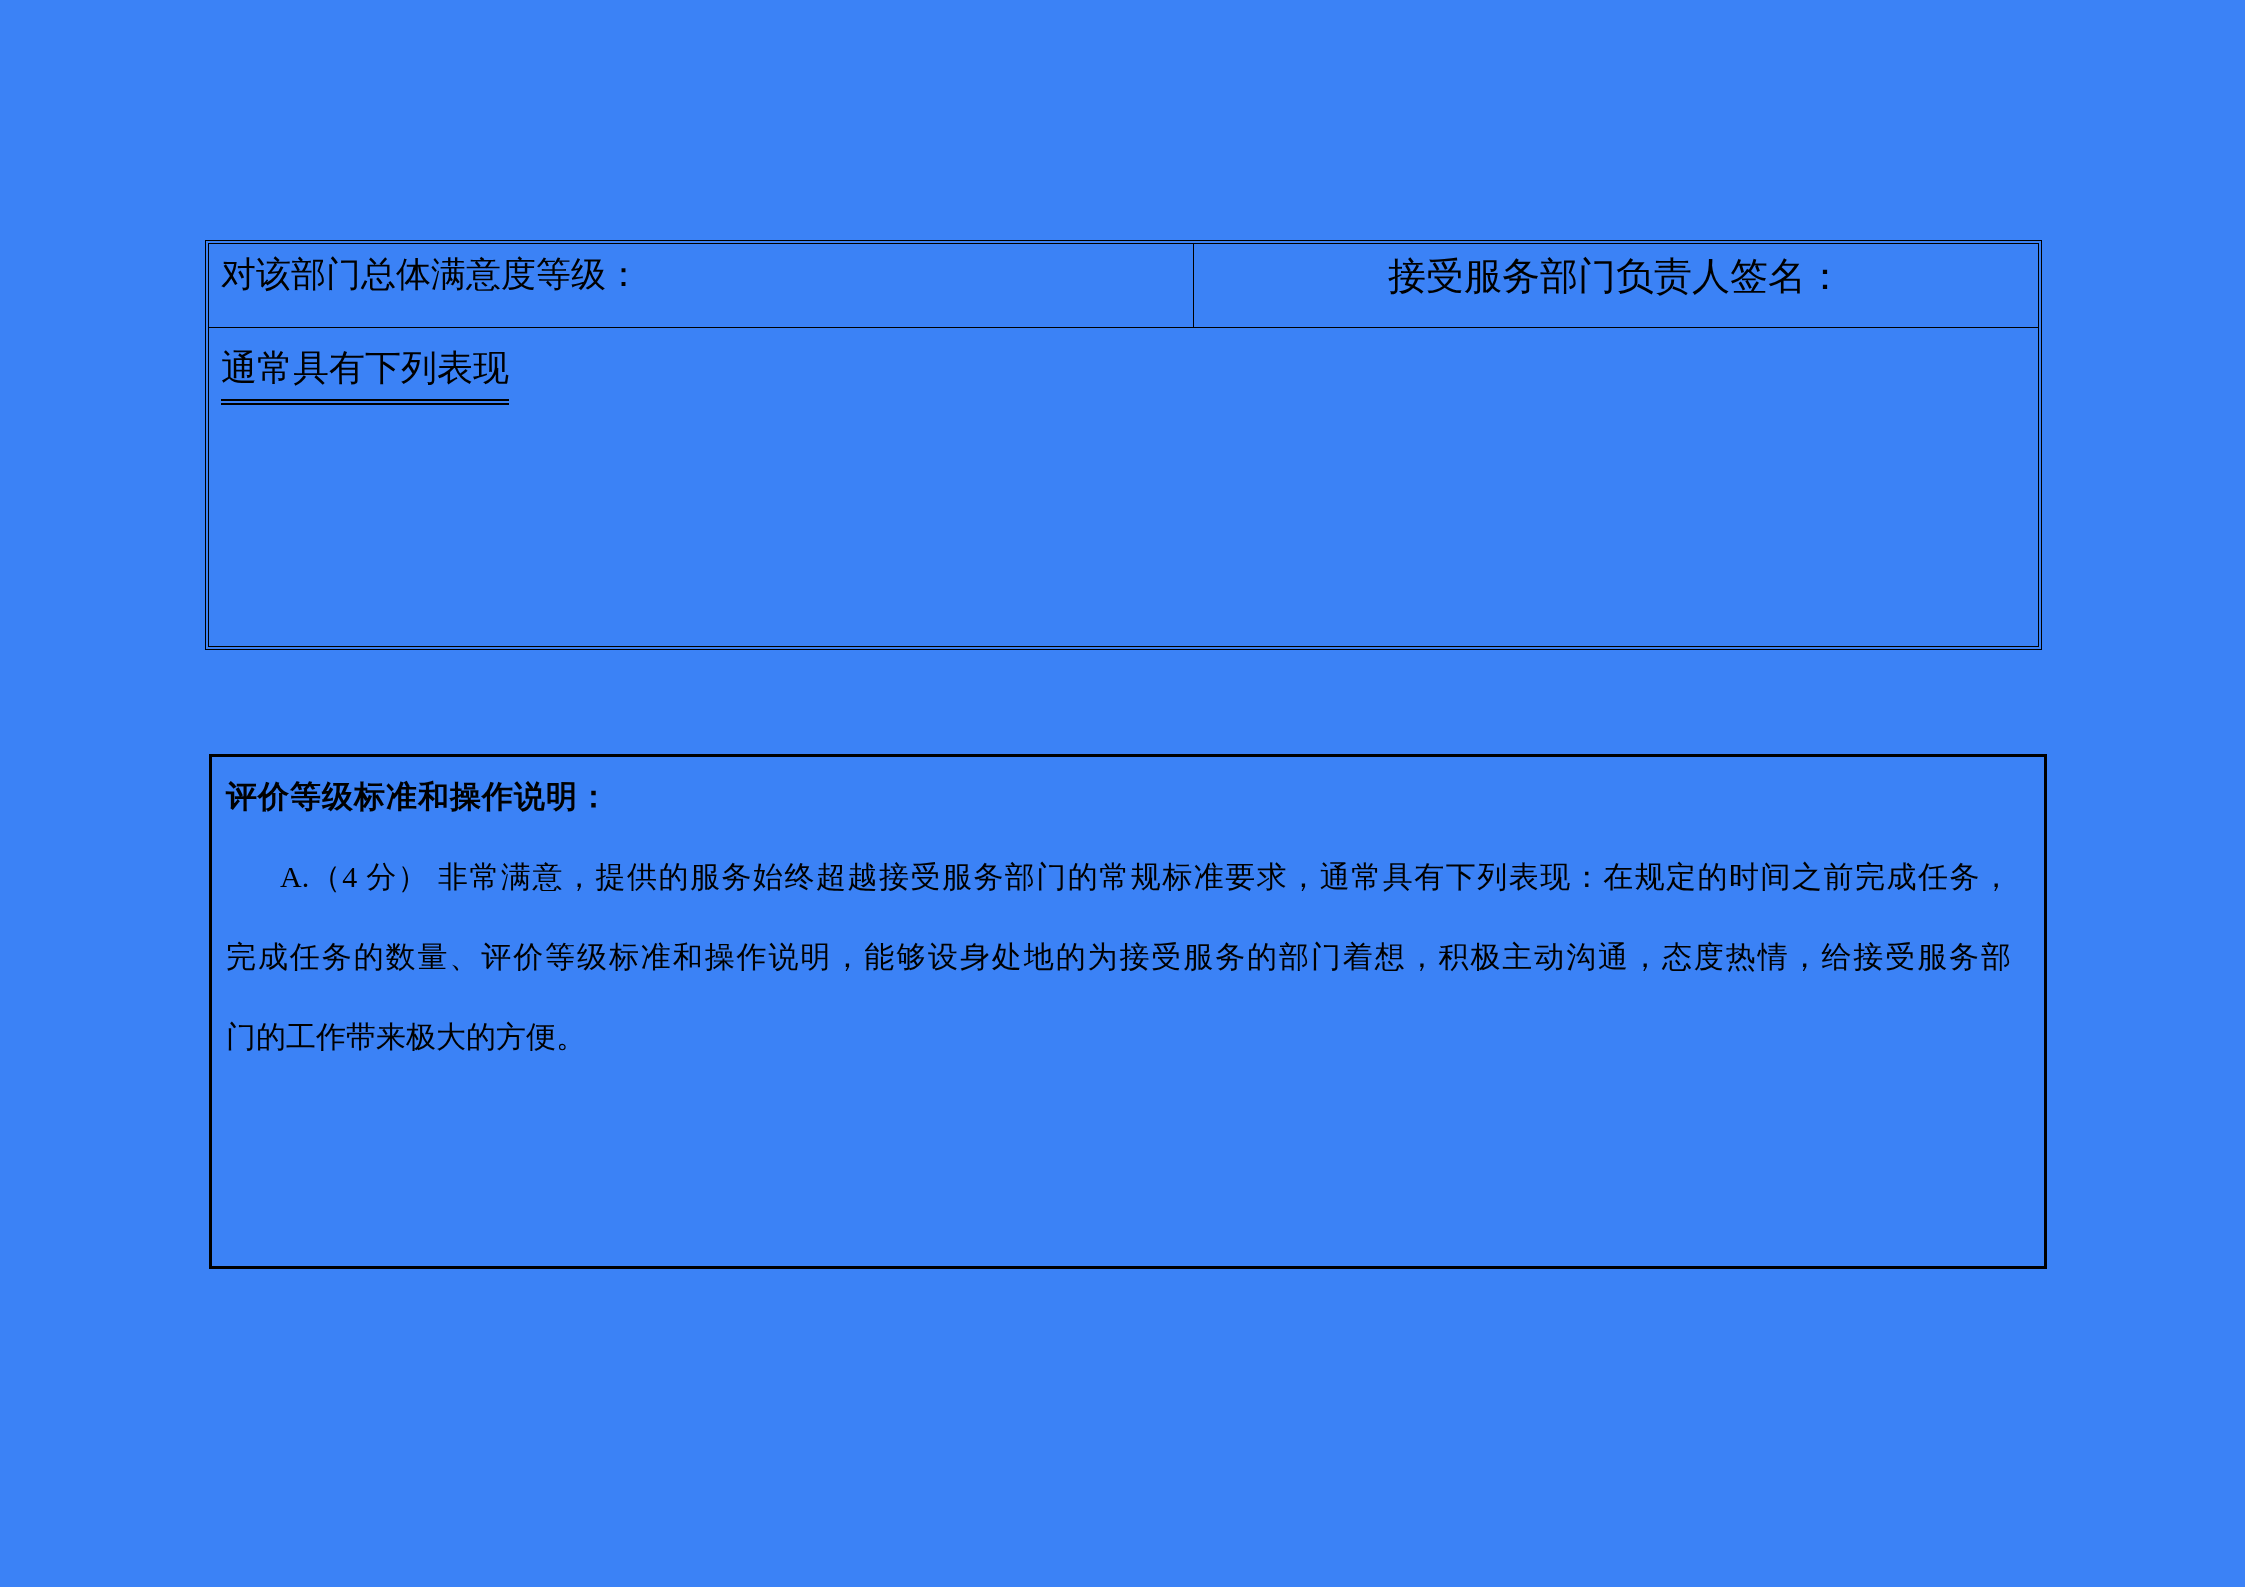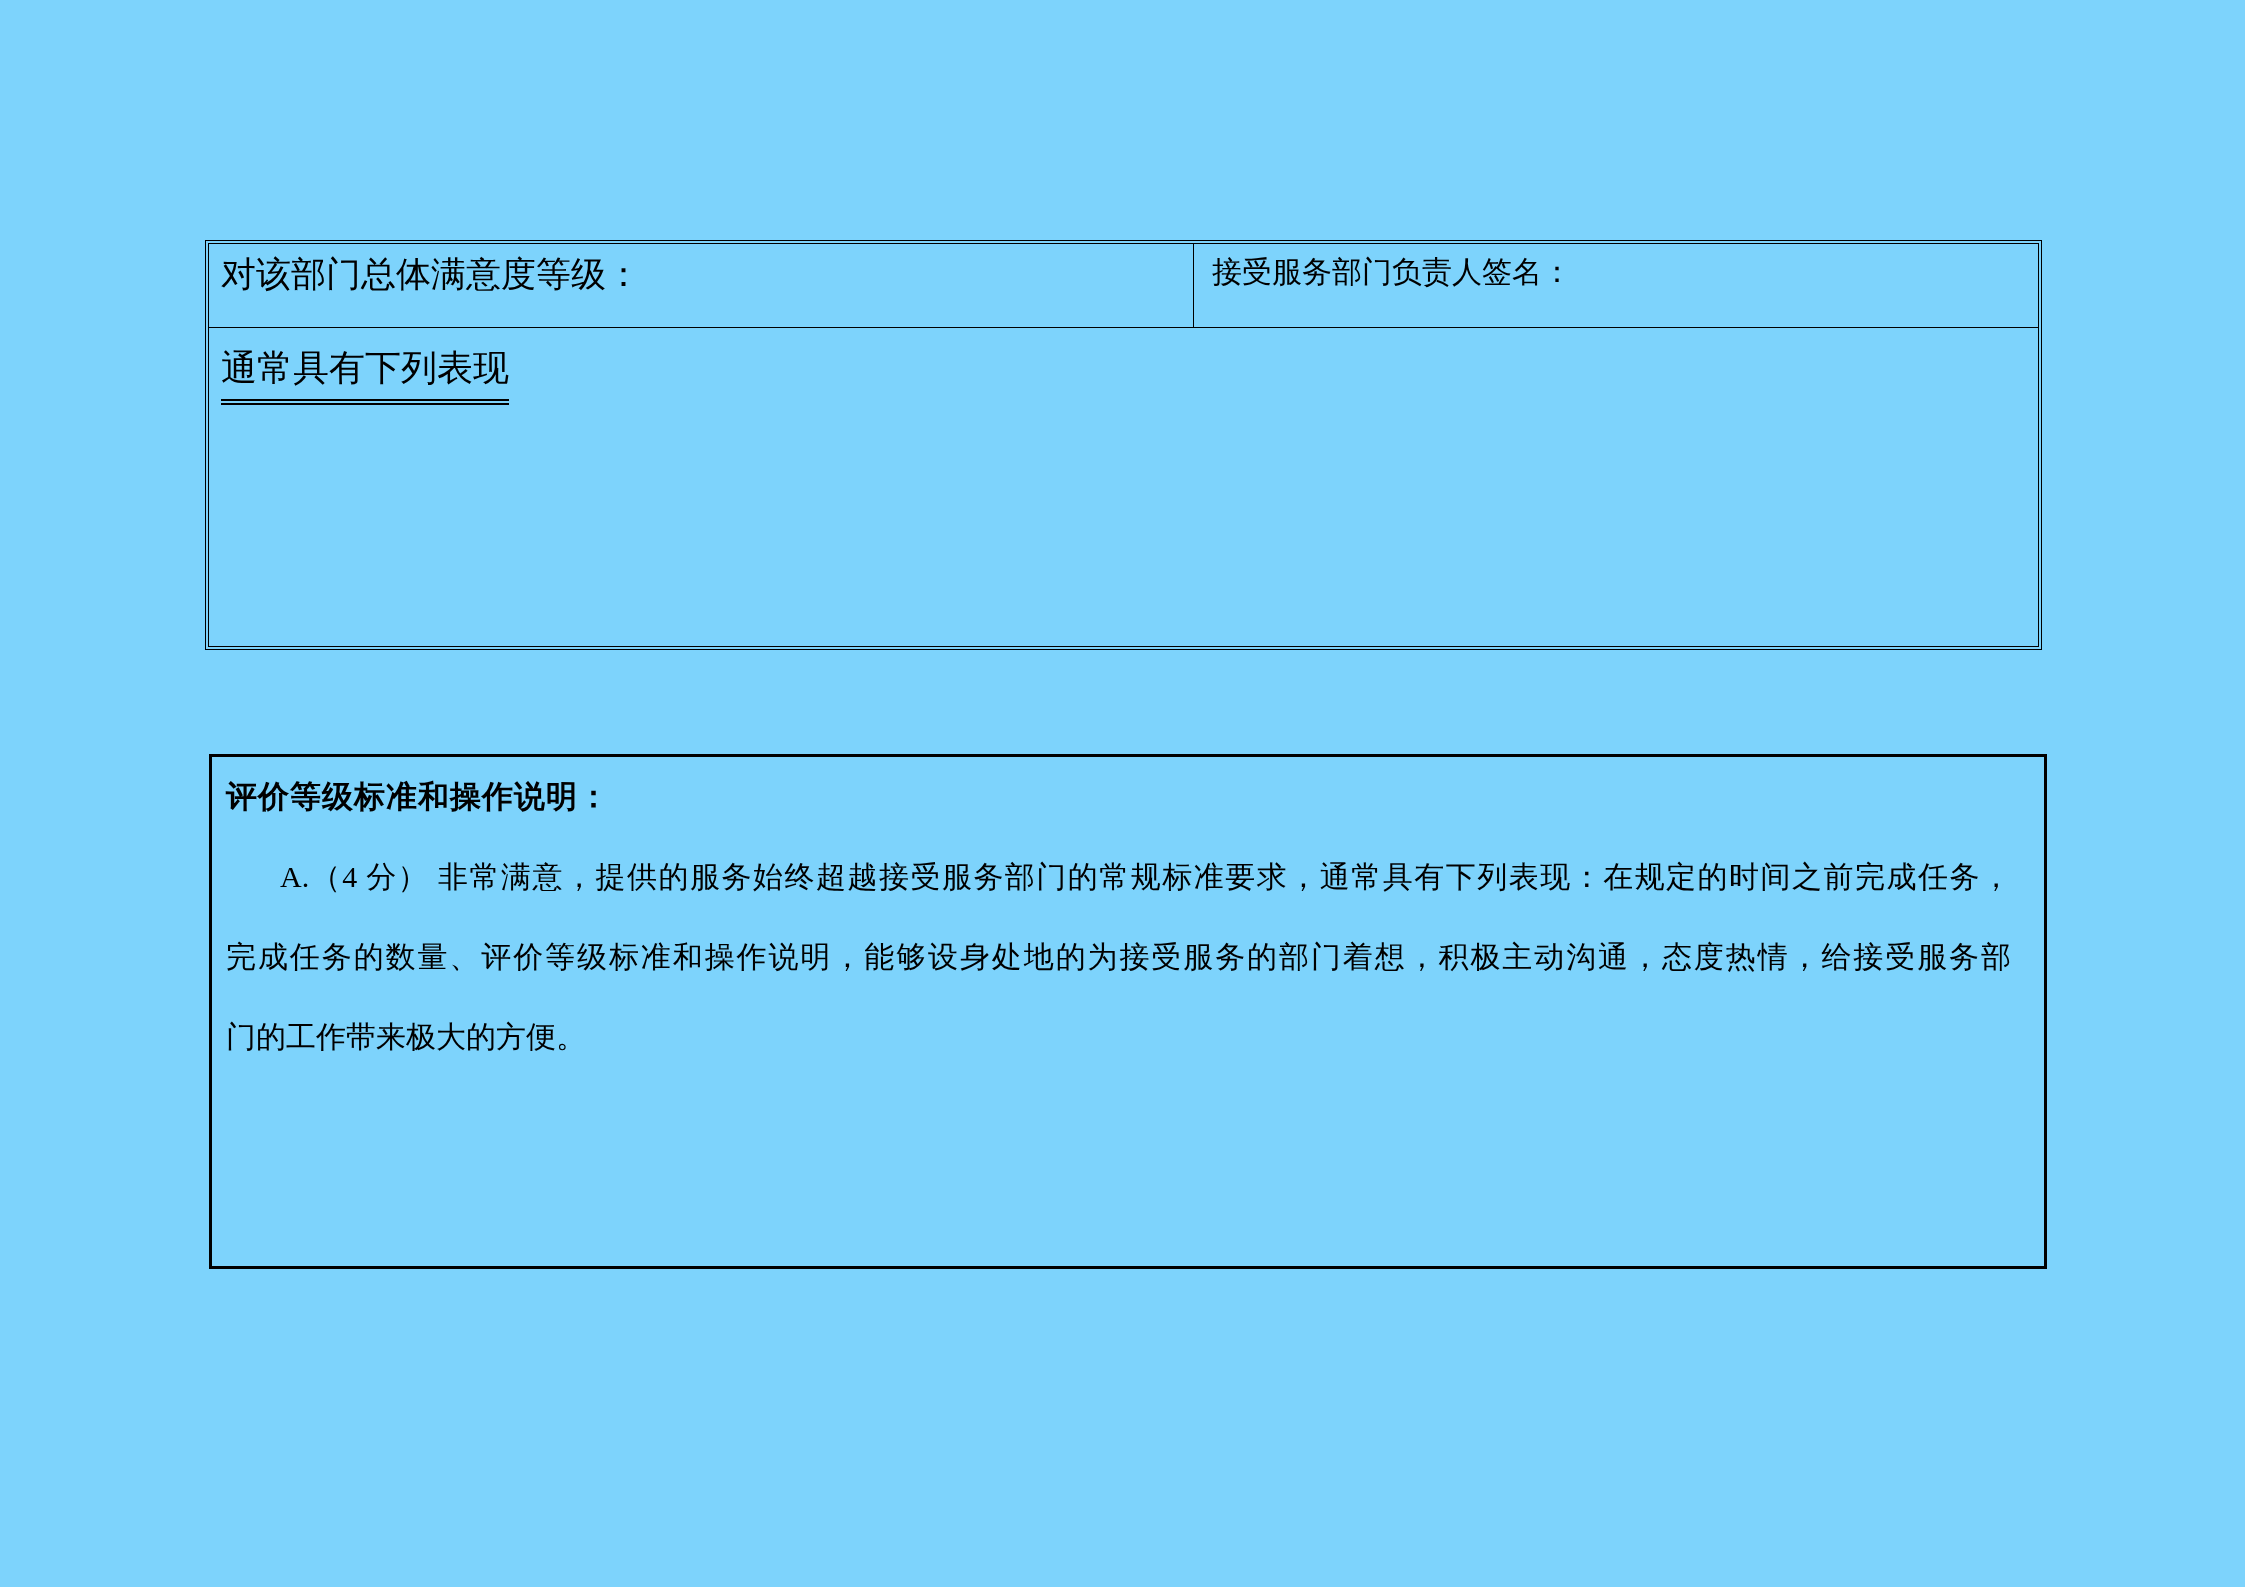--- a/index.html
+++ b/index.html
@@ -4,21 +4,21 @@
 <style>
   html, body {
     margin: 0;
     padding: 0;
     background: #ffffff;
   }
   .page {
     position: relative;
     width: 2245px;
     height: 1587px;
-    background: #7dd3fc;
+    background: #3b82f6;
     color: #000000;
     font-family: "Liberation Serif", "DejaVu Serif", serif;
     overflow: hidden;
   }
 
   
   .tbl-outer {
     position: absolute;
     left: 205px;
     top: 240px;
@@ -46,22 +46,23 @@
     width: 985px;
     box-sizing: border-box;
     border-right: 1px solid #000;
     padding: 8px 12px;
     font-size: 35px;
     line-height: 1.3;
   }
   .cell-right {
     flex: 1;
     padding: 8px 18px;
-    font-size: 30px;
+    font-size: 38px;
     line-height: 1.3;
+    text-align: center;
   }
   .tbl-row2 {
     flex: 1;
     padding: 16px 12px;
     font-size: 36px;
   }
   .dbl-underline {
     display: inline-block;
     padding-bottom: 6px;
     border-bottom: 6px double #000;

